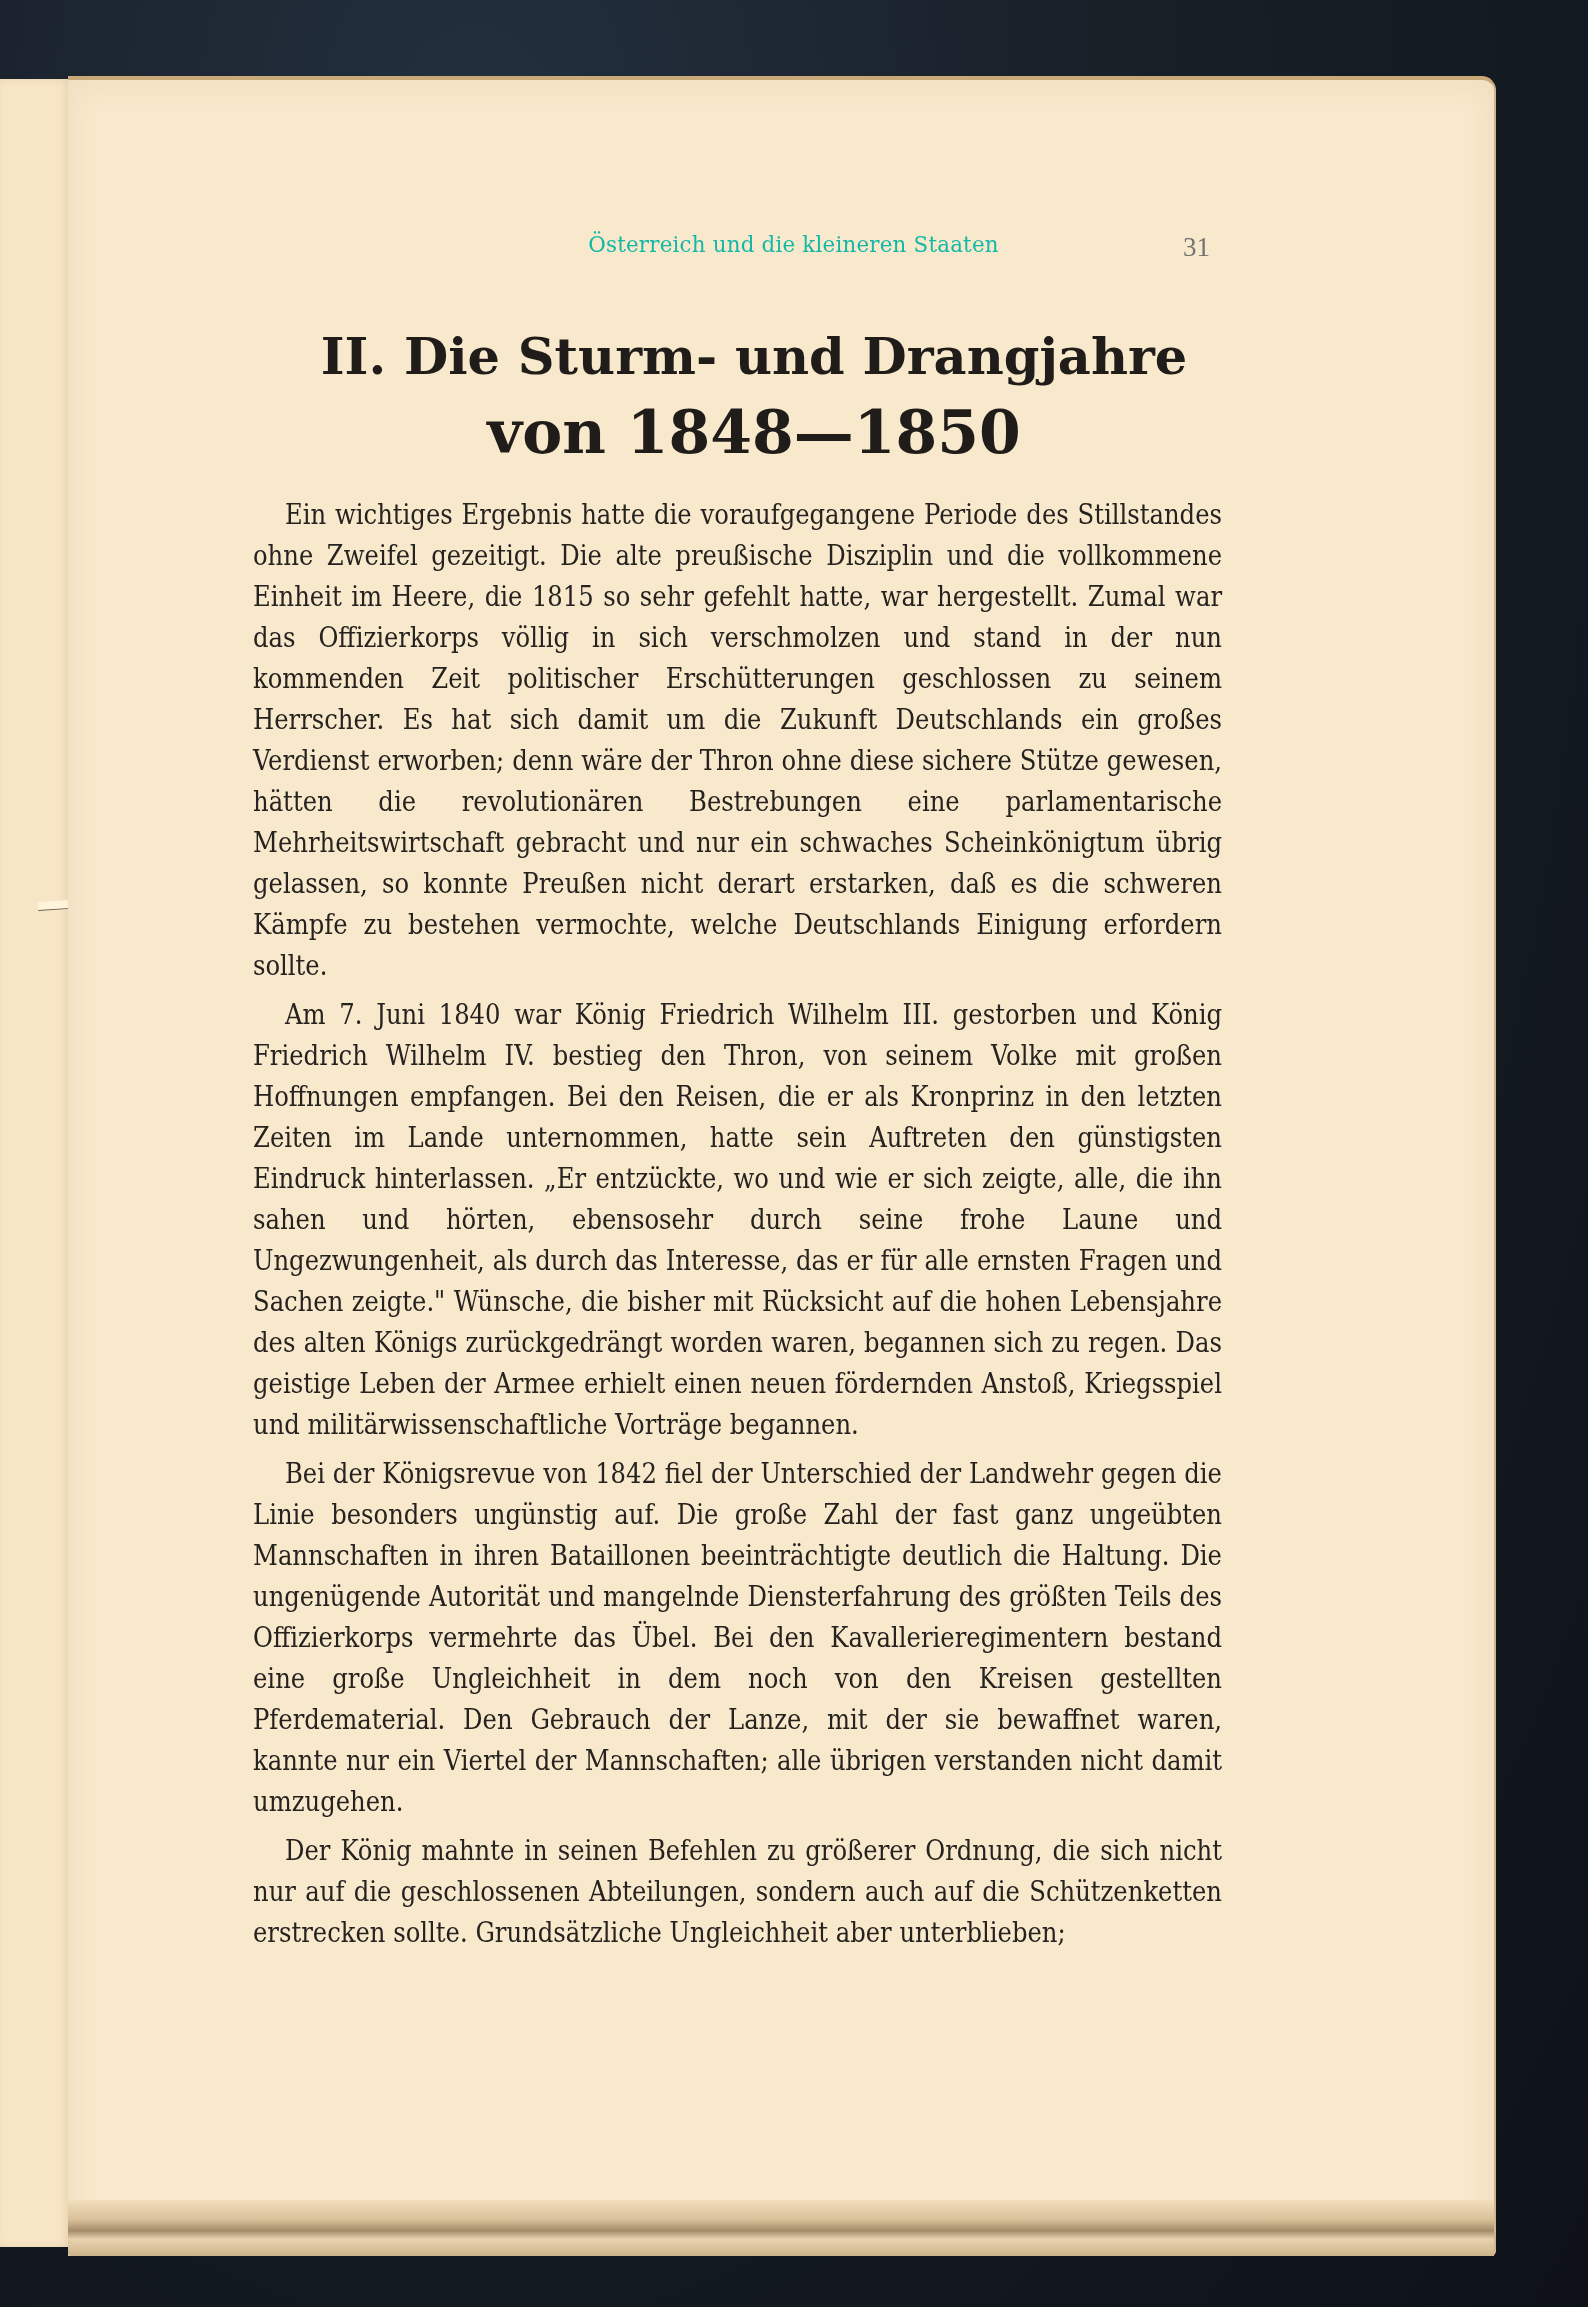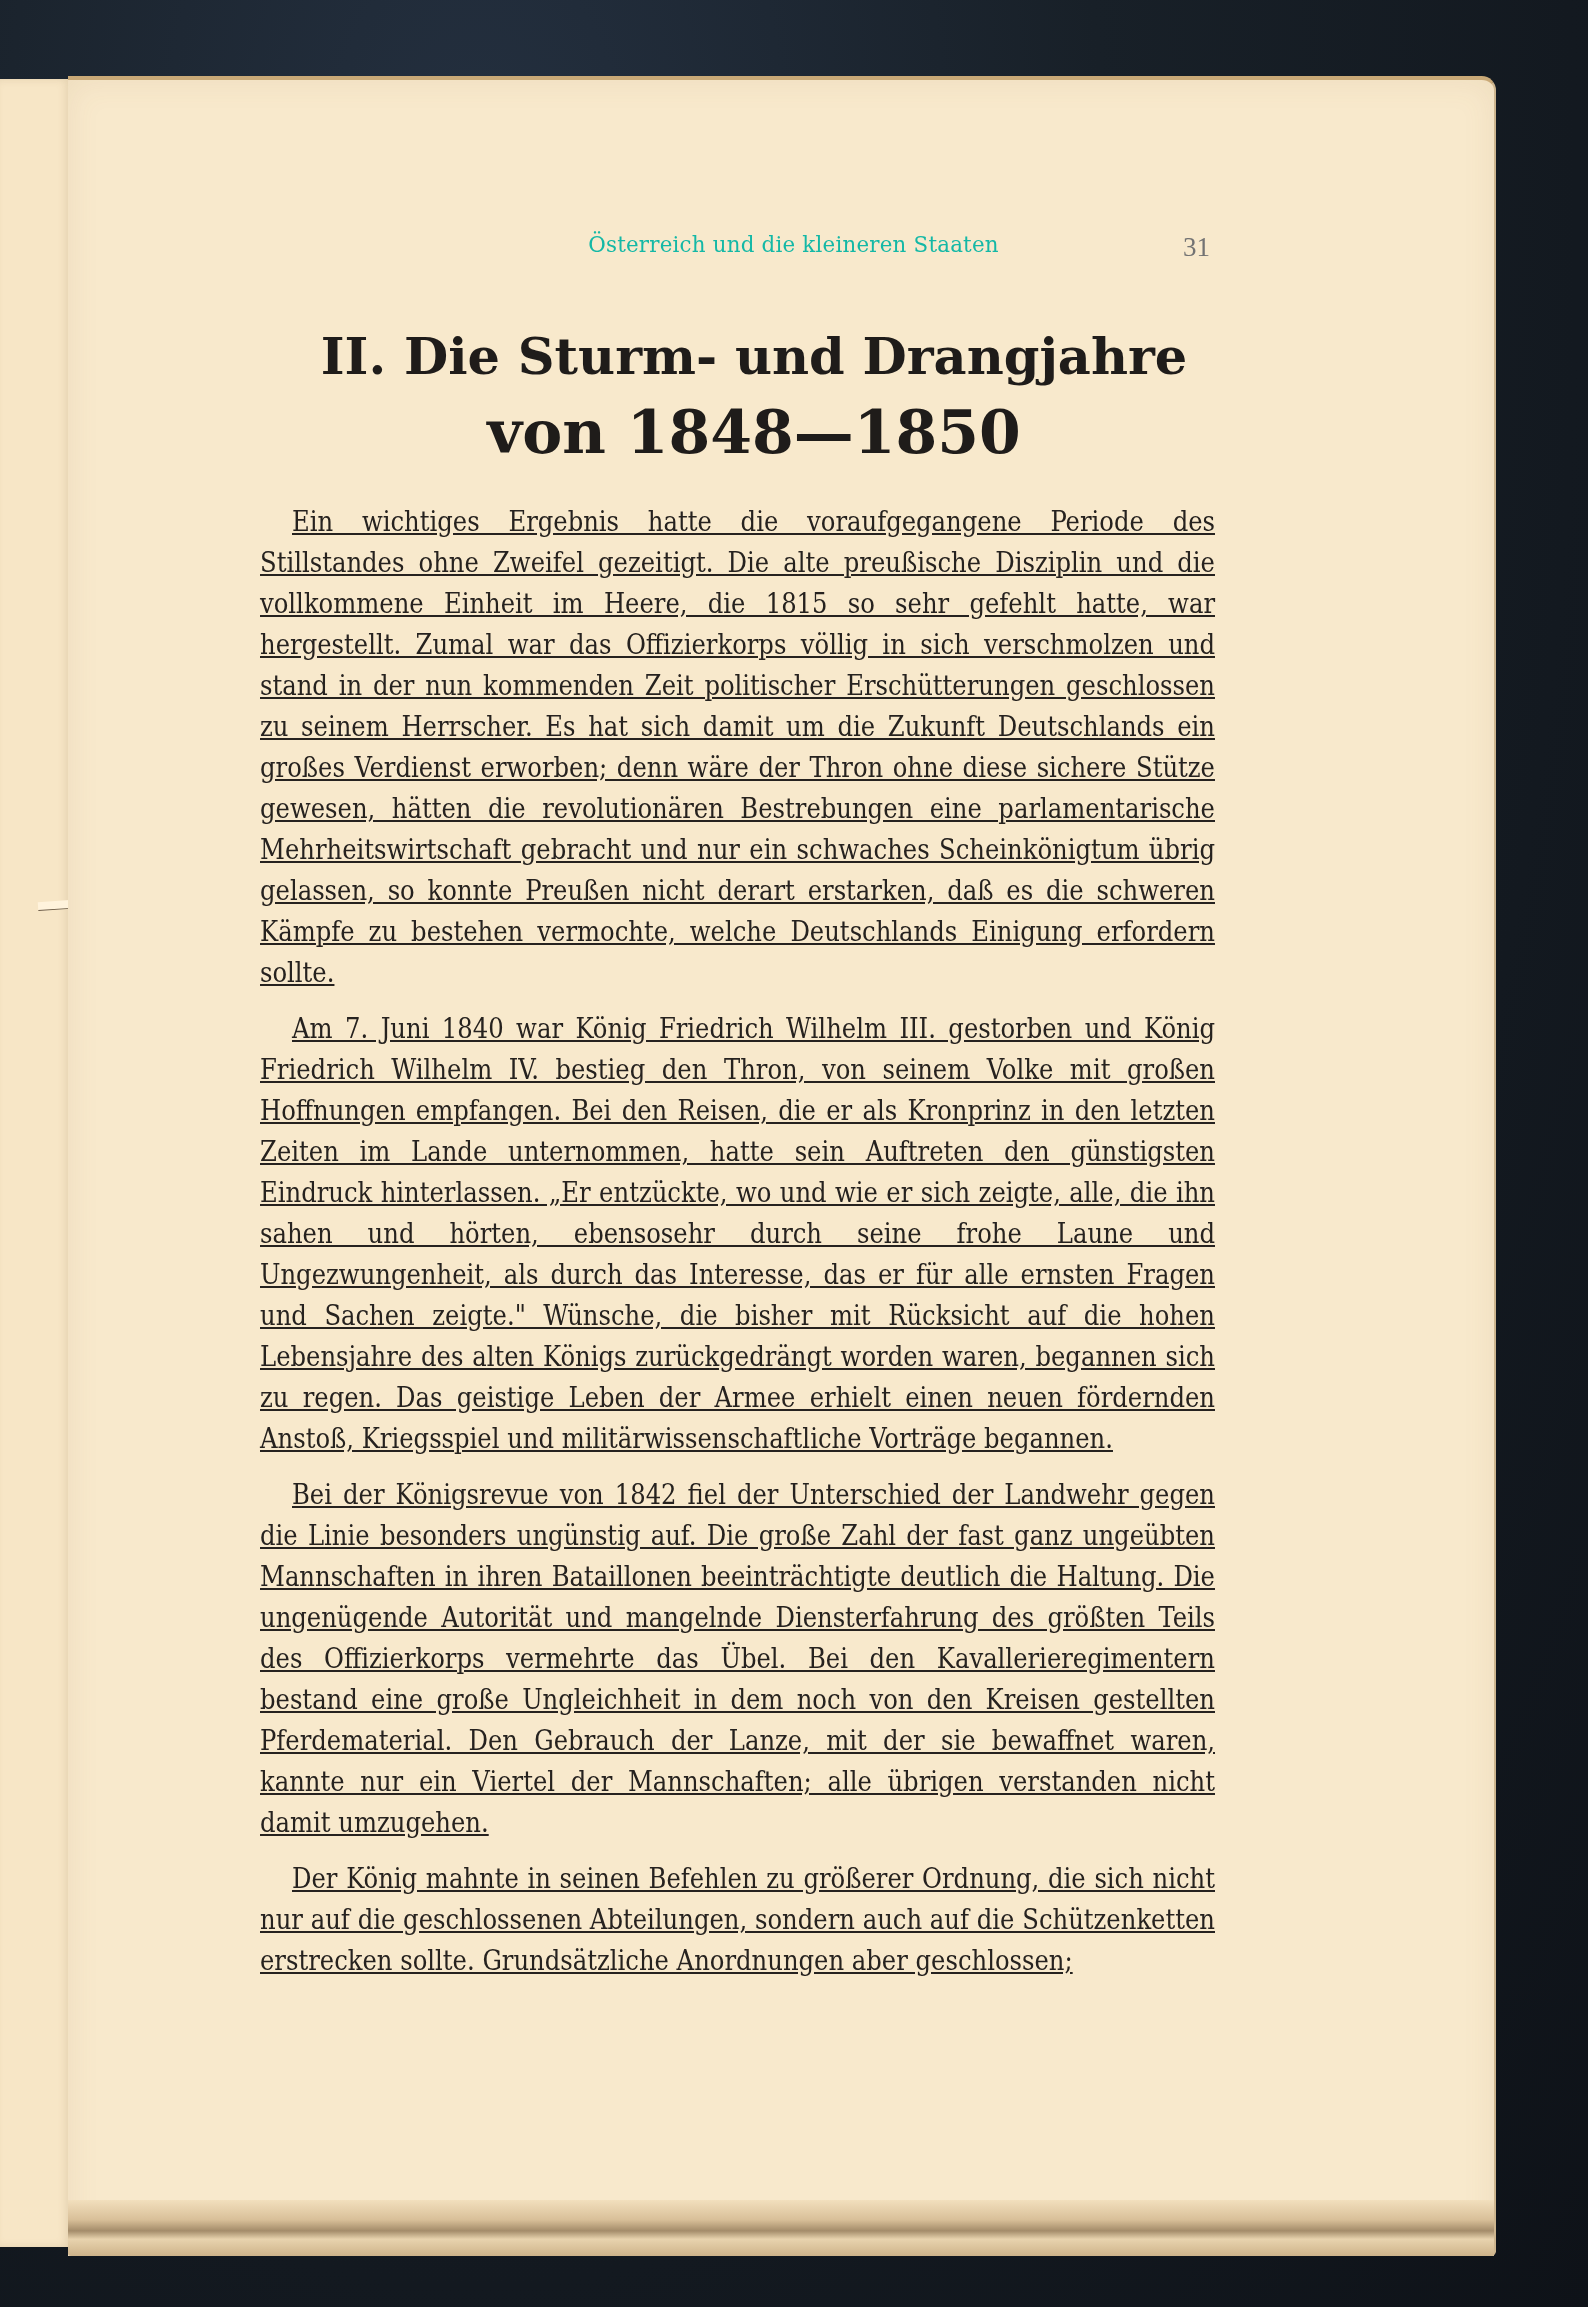--- a/index.html
+++ b/index.html
@@ -74,24 +74,23 @@
   .body-text {
     position: absolute;
     top: 486px; left: 245px; width: 985px;
     font-family: "DejaVu Serif", serif;
     font-size: 27px;
     line-height: 41px;
     color: #26221f;
     text-align: justify;
   }
   .body-text p {
-    margin: 15px;
+    margin: 8px;
     text-indent: 32px;
     font-stretch: condensed;
-    text-decoration: underline;
   }
   .tear-mark {
     position: absolute;
     left: 38px; top: 901px;
     width: 32px; height: 8px;
     background: #fff3dc;
     border-bottom: 1.6px solid #6b5a44;
     transform: rotate(-4deg);
   }
 </style>
@@ -111,15 +110,15 @@
 
 <div class="chapter-title">
   <span class="line1">II. Die Sturm- und Drangjahre</span>
   <span class="line2">von 1848—1850</span>
 </div>
 
 <div class="body-text">
   <p>Ein wichtiges Ergebnis hatte die voraufgegangene Periode des Stillstandes ohne Zweifel gezeitigt. Die alte preußische Disziplin und die vollkommene Einheit im Heere, die 1815 so sehr gefehlt hatte, war hergestellt. Zumal war das Offizierkorps völlig in sich verschmolzen und stand in der nun kommenden Zeit politischer Erschütterungen geschlossen zu seinem Herrscher. Es hat sich damit um die Zukunft Deutschlands ein großes Verdienst erworben; denn wäre der Thron ohne diese sichere Stütze gewesen, hätten die revolutionären Bestrebungen eine parlamentarische Mehrheitswirtschaft gebracht und nur ein schwaches Scheinkönigtum übrig gelassen, so konnte Preußen nicht derart erstarken, daß es die schweren Kämpfe zu bestehen vermochte, welche Deutschlands Einigung erfordern sollte.</p>
   <p>Am 7. Juni 1840 war König Friedrich Wilhelm III. gestorben und König Friedrich Wilhelm IV. bestieg den Thron, von seinem Volke mit großen Hoffnungen empfangen. Bei den Reisen, die er als Kronprinz in den letzten Zeiten im Lande unternommen, hatte sein Auftreten den günstigsten Eindruck hinterlassen. „Er entzückte, wo und wie er sich zeigte, alle, die ihn sahen und hörten, ebensosehr durch seine frohe Laune und Ungezwungenheit, als durch das Interesse, das er für alle ernsten Fragen und Sachen zeigte." Wünsche, die bisher mit Rücksicht auf die hohen Lebensjahre des alten Königs zurückgedrängt worden waren, begannen sich zu regen. Das geistige Leben der Armee erhielt einen neuen fördernden Anstoß, Kriegsspiel und militärwissenschaftliche Vorträge begannen.</p>
   <p>Bei der Königsrevue von 1842 fiel der Unterschied der Landwehr gegen die Linie besonders ungünstig auf. Die große Zahl der fast ganz ungeübten Mannschaften in ihren Bataillonen beeinträchtigte deutlich die Haltung. Die ungenügende Autorität und mangelnde Diensterfahrung des größten Teils des Offizierkorps vermehrte das Übel. Bei den Kavallerieregimentern bestand eine große Ungleichheit in dem noch von den Kreisen gestellten Pferdematerial. Den Gebrauch der Lanze, mit der sie bewaffnet waren, kannte nur ein Viertel der Mannschaften; alle übrigen verstanden nicht damit umzugehen.</p>
-  <p>Der König mahnte in seinen Befehlen zu größerer Ordnung, die sich nicht nur auf die geschlossenen Abteilungen, sondern auch auf die Schützenketten erstrecken sollte. Grundsätzliche Anordnungen aber geschlossen;</p>
+  <p>Der König mahnte in seinen Befehlen zu größerer Ordnung, die sich nicht nur auf die geschlossenen Abteilungen, sondern auch auf die Schützenketten erstrecken sollte. Grundsätzliche Ungleichheit aber unterblieben;</p>
 </div>
 
 
 </body></html>

